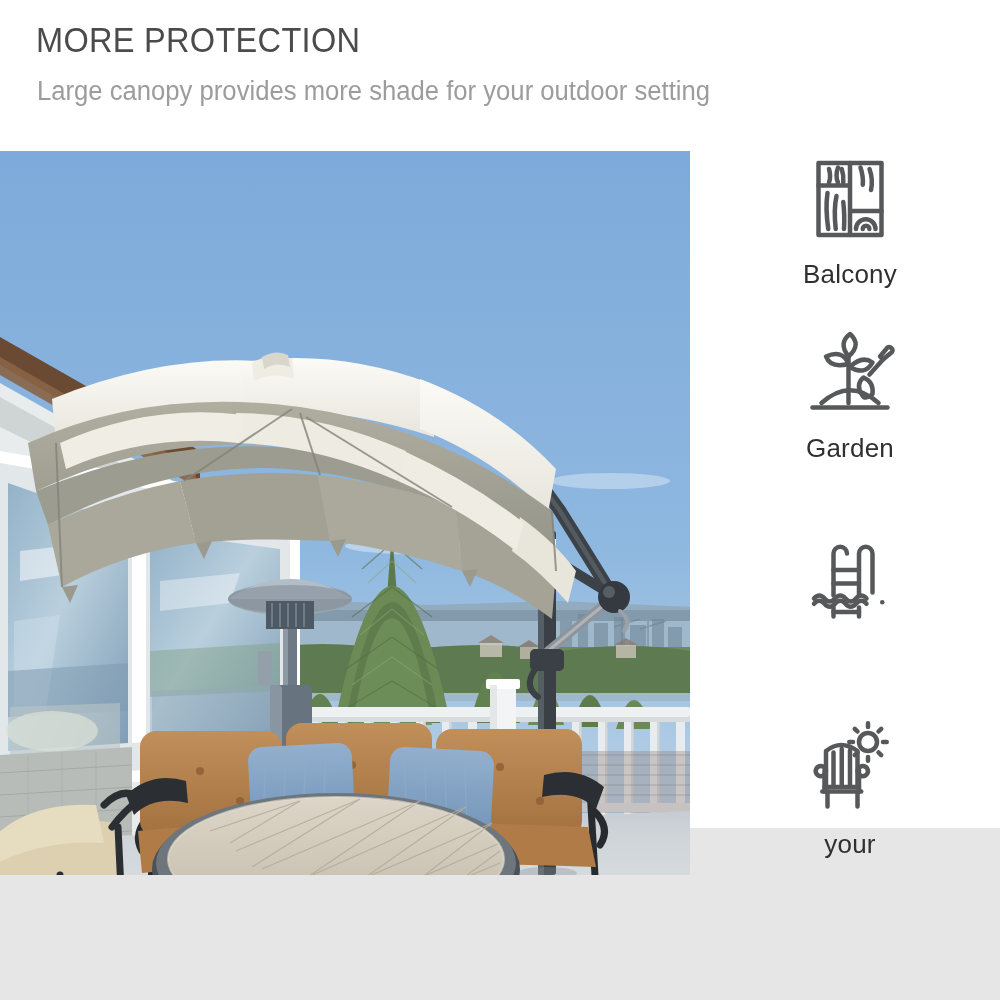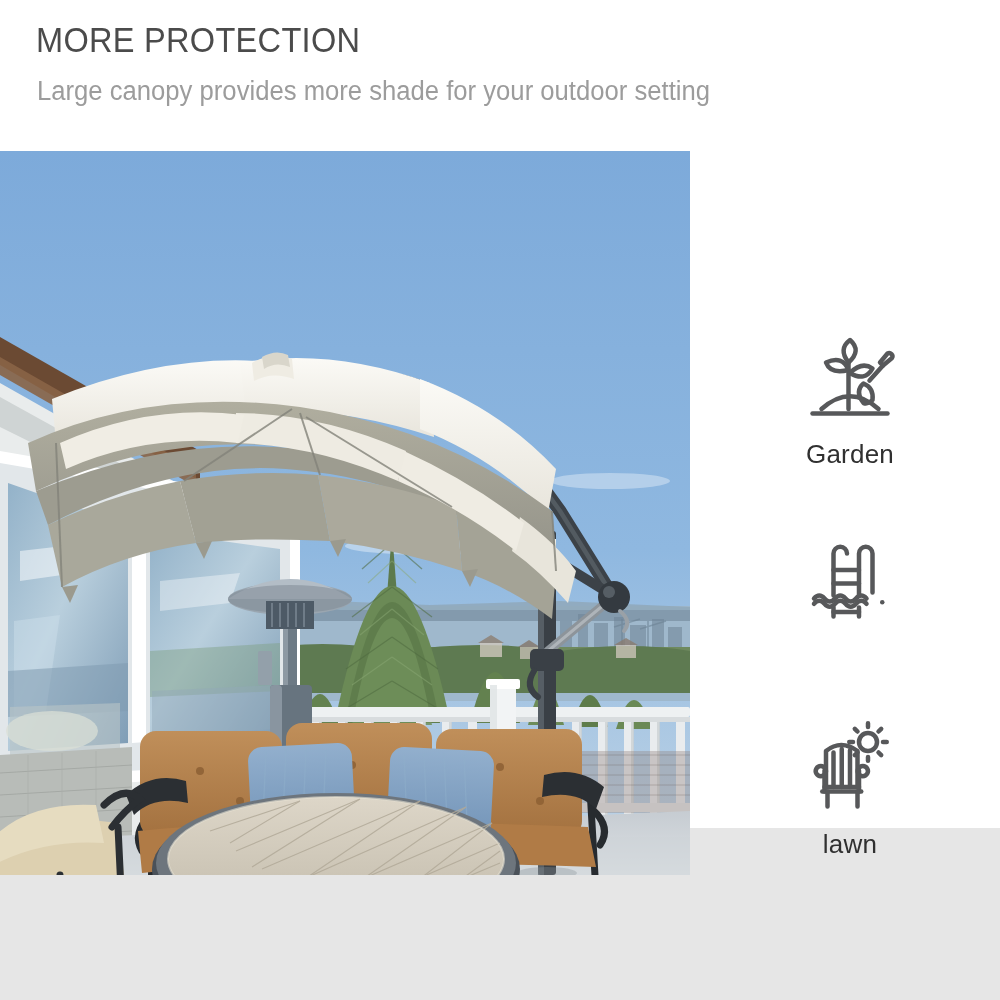--- a/index.html
+++ b/index.html
@@ -50,21 +50,21 @@
 
   
   .features {
     position: absolute; left: 700px; top: 151px; width: 300px; height: 740px;
   }
   .feature {
     position: absolute; left: 0; width: 300px;
     display: flex; flex-direction: column; align-items: center;
   }
   .feature-0 { top: 0px; }
-  .feature-1 { top: 180px; }
+  .feature-1 { top: 174px; }
   .feature-2 { top: 380px; }
   .feature-3 { top: 570px; }
 
   .feature-icon { width: 96px; height: 96px; display: block; }
   .feature-icon svg { display: block; width: 96px; height: 96px; }
 
   .feature-label {
     margin-top: 12px;
     font-size: 26px; font-weight: 400; color: #303030;
     white-space: nowrap; letter-spacing: 0.2px;
@@ -437,20 +437,39 @@
           <path d="M240 760 L244 724 L428 724 L432 760 Z" fill="url(#tableBaseG)"></path>
         </g>
 
         <rect x="0" y="0" width="690" height="724" fill="none"></rect>
       </g>
     </svg>
   </div>
 
   <div class="features">
 
+    <div class="feature feature-0">
+      <span class="feature-icon">
+        <svg viewBox="0 0 64 64" fill="none" stroke="#57585a" stroke-width="3" stroke-linecap="round" stroke-linejoin="round">
+          <rect x="11" y="8" width="42" height="48"></rect>
+          <path d="M11 23 H32 M32 40 H53 M32 8 V56"></path>
+          <path d="M18 12 q1.5 5 0 9"></path>
+          <path d="M24 11 q-2 5.5 0 10"></path>
+          <path d="M26.5 12 q1.5 4.5 1 9"></path>
+          <path d="M39 11 q2 6 1.5 11.5"></path>
+          <path d="M45 12 q2.5 7 1 14"></path>
+          <path d="M17 28 q-1.5 10 0.5 24"></path>
+          <path d="M23 30 q-2 9 -0.5 22"></path>
+          <path d="M27.5 34 q1 8 0.5 18"></path>
+          <path d="M36 52 a6.5 6.5 0 0 1 13 0"></path>
+          <path d="M40.5 52 a2.2 2.2 0 0 1 4.4 0"></path>
+        </svg>
+      </span>
+      <span class="feature-label">Balcony</span>
+    </div>
 
     <div class="feature feature-1">
       <span class="feature-icon">
         <svg viewBox="0 0 64 64" fill="none" stroke="#57585a" stroke-width="3" stroke-linecap="round" stroke-linejoin="round">
           <path d="M7 55 H57"></path>
           <path d="M13 52 q19 -17 38 0"></path>
           <path d="M31 52 V20"></path>
           <path d="M31 26 q-12 3 -15 -5 q11 -5 15 5 Z"></path>
           <path d="M31 21 q-7 -9 1 -15 q8 7 -1 15 Z"></path>
           <path d="M32 28 q8 -8 15 -3 q-5 9 -15 3 Z"></path>
@@ -486,18 +505,18 @@
           <path d="M16 44 V20 q10 -8 21 0 V44"></path>
           <path d="M21 44 V21 M26.5 44 V18.6 M32 44 V19.5"></path>
           <path d="M12.5 30 a3.4 3.4 0 1 0 0.1 0 Z"></path>
           <path d="M40.5 30 a3.4 3.4 0 1 0 0.1 0 Z"></path>
           <path d="M15 33 V47 M38 33 V47"></path>
           <path d="M15 44 H38"></path>
           <path d="M13.5 47 H39.5"></path>
           <path d="M17 47 V57 M37 47 V57"></path>
         </svg>
       </span>
-      <span class="feature-label">lawn</span>
+      <span class="feature-label">your</span>
     </div>
 
   </div>
 
 </div>
 
 </body></html>

